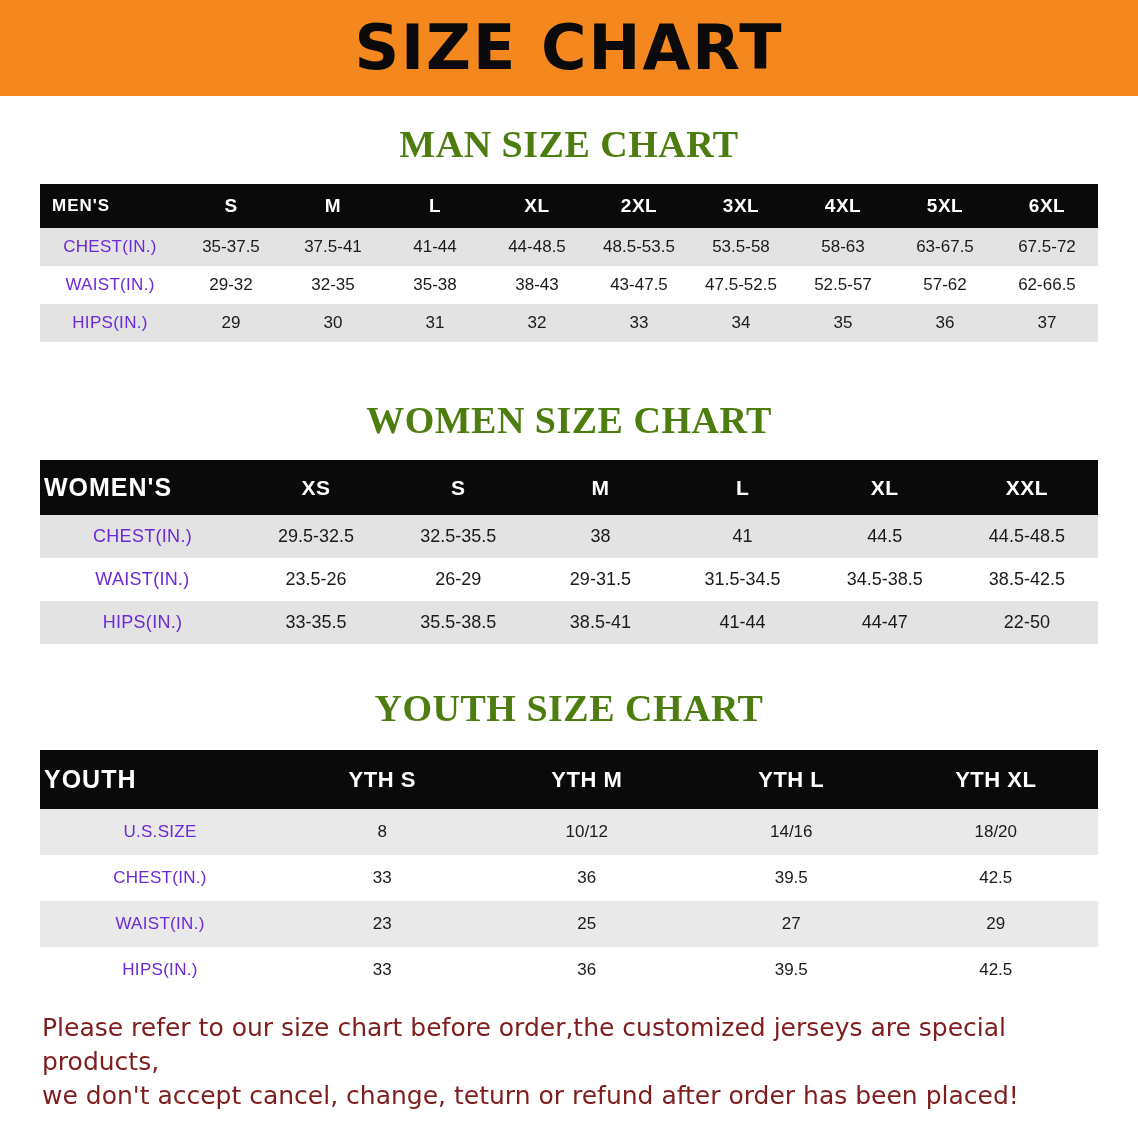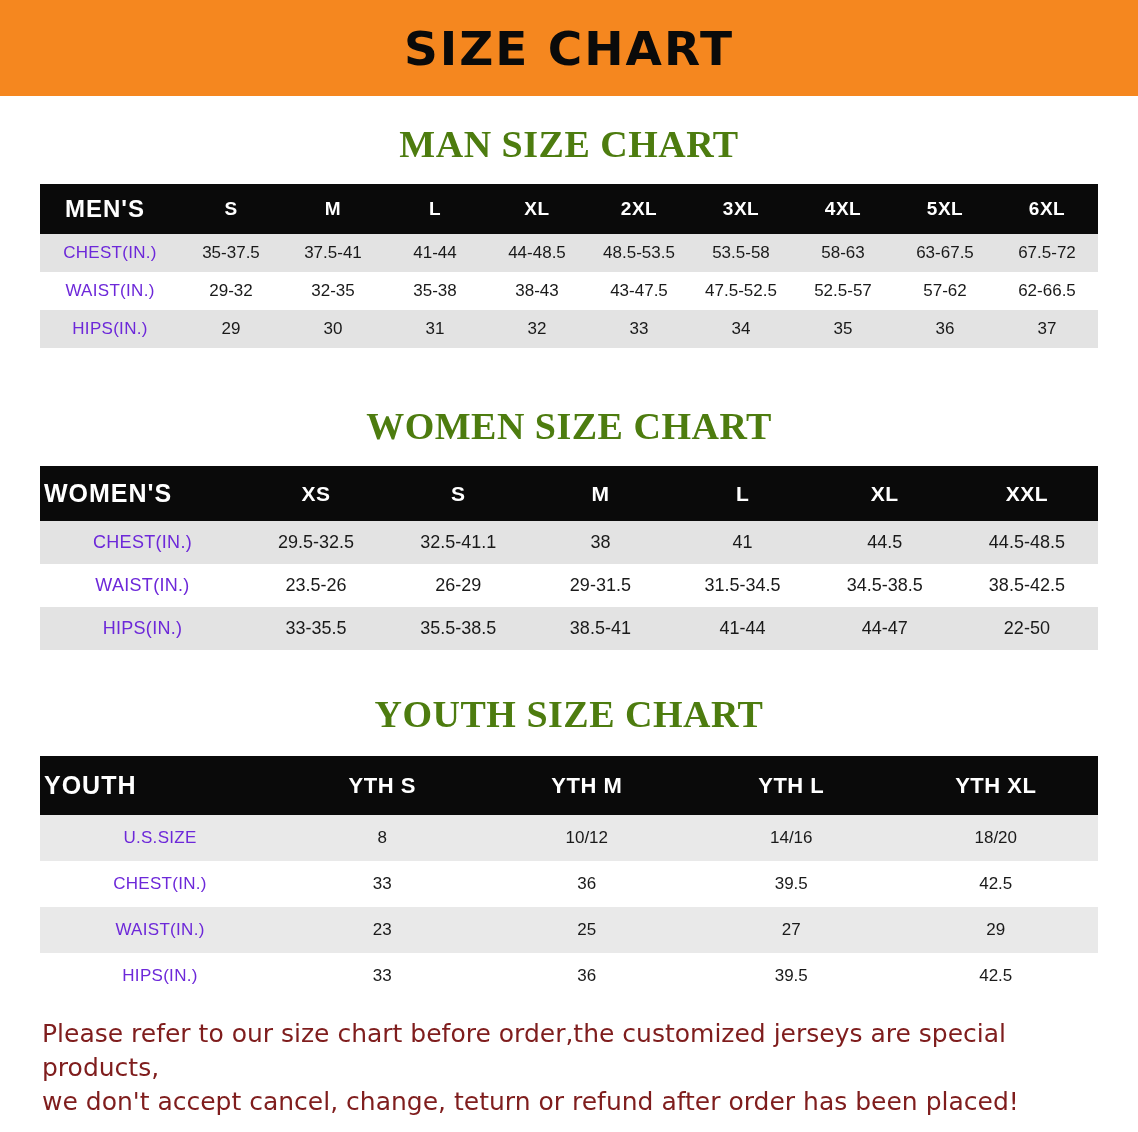--- a/index.html
+++ b/index.html
@@ -21,21 +21,21 @@
     width: 100%;
     height: 96px;
     background: #f5871f;
     display: flex;
     align-items: center;
     justify-content: center;
   }
   .banner-title {
     font-family: "DejaVu Sans", sans-serif;
     font-weight: bold;
-    font-size: 47px;
+    font-size: 62px;
     letter-spacing: 2px;
     color: #0a0a0a;
     line-height: 1;
     text-align: right;
   }
 
   
   .section-title {
     text-align: center;
     font-family: "Liberation Serif", serif;
@@ -61,22 +61,22 @@
     color: #ffffff;
     font-family: "Liberation Sans", sans-serif;
     font-weight: bold;
     padding: 11px 4px;
     text-align: center;
     font-size: 19px;
     letter-spacing: 0.5px;
   }
   thead th.rowlabel {
     text-align: left;
-    padding-left: 25px;
-    font-size: 24px;
+    padding-left: 12px;
+    font-size: 17px;
     letter-spacing: 1px;
   }
   tbody td {
     text-align: center;
     font-size: 17px;
     padding: 9px 2px;
     color: #1a1a1a;
     font-family: "Liberation Sans", sans-serif;
   }
   tbody td.rowlabel {
@@ -212,21 +212,21 @@
         <th>M</th>
         <th>L</th>
         <th>XL</th>
         <th>XXL</th>
       </tr>
     </thead>
     <tbody>
       <tr class="shade">
         <td class="rowlabel">CHEST(IN.)</td>
         <td>29.5-32.5</td>
-        <td>32.5-41.1</td>
+        <td>32.5-35.5</td>
         <td>38</td>
         <td>41</td>
         <td>44.5</td>
         <td>44.5-48.5</td>
       </tr>
       <tr class="plain">
         <td class="rowlabel">WAIST(IN.)</td>
         <td>23.5-26</td>
         <td>26-29</td>
         <td>29-31.5</td>

